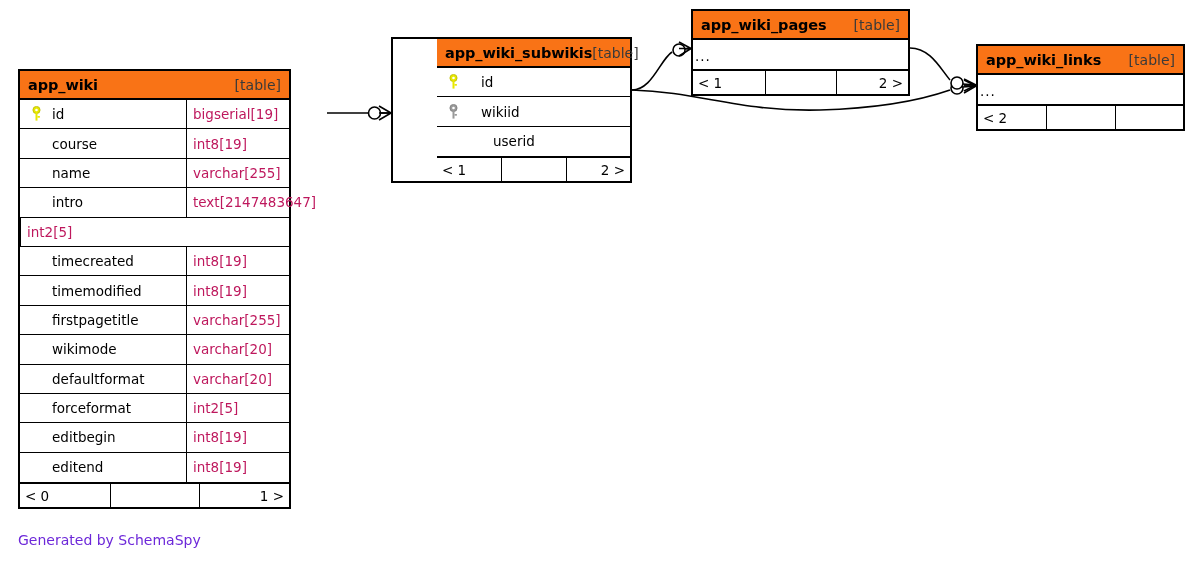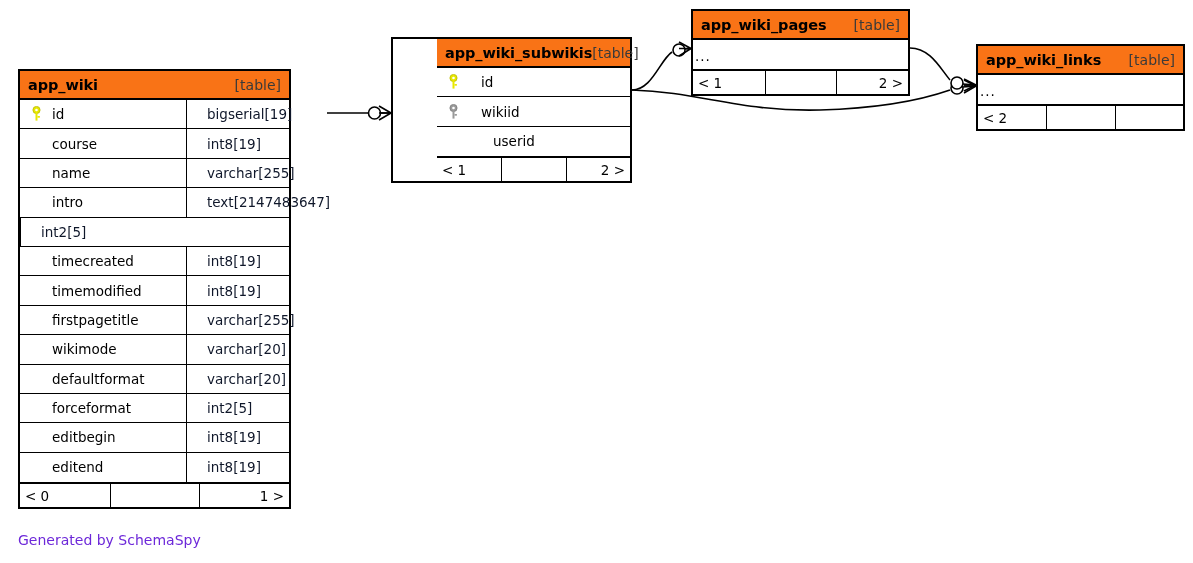--- a/index.html
+++ b/index.html
@@ -100,23 +100,23 @@
     font-size: 13.5px;
     color: #000000;
     flex: 0 0 auto;
   }
   .col-type-cell {
     display: flex;
     align-items: center;
     box-sizing: border-box;
     height: 100%;
     border-left: 1px solid #000000;
-    padding-left: 20px;
+    padding-left: 6px;
     font-size: 13.5px;
-    color: #0f172a;
+    color: #be185d;
     flex: 1 1 auto;
   }
   .col-name-cell.full {
     flex: 1 1 auto;
   }
 
   .keyslot {
     width: 20px;
     min-width: 20px;
     display: inline-flex;

